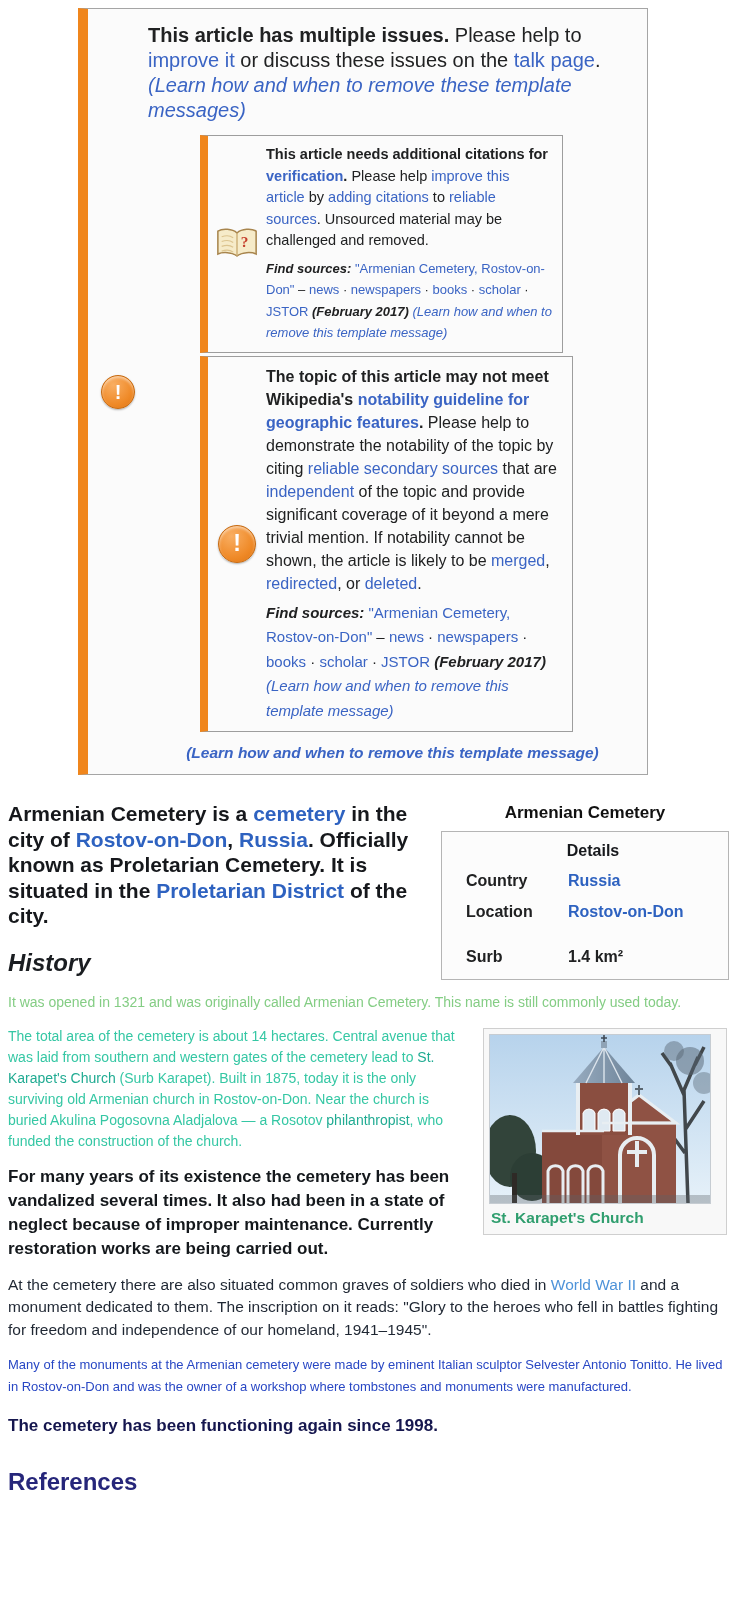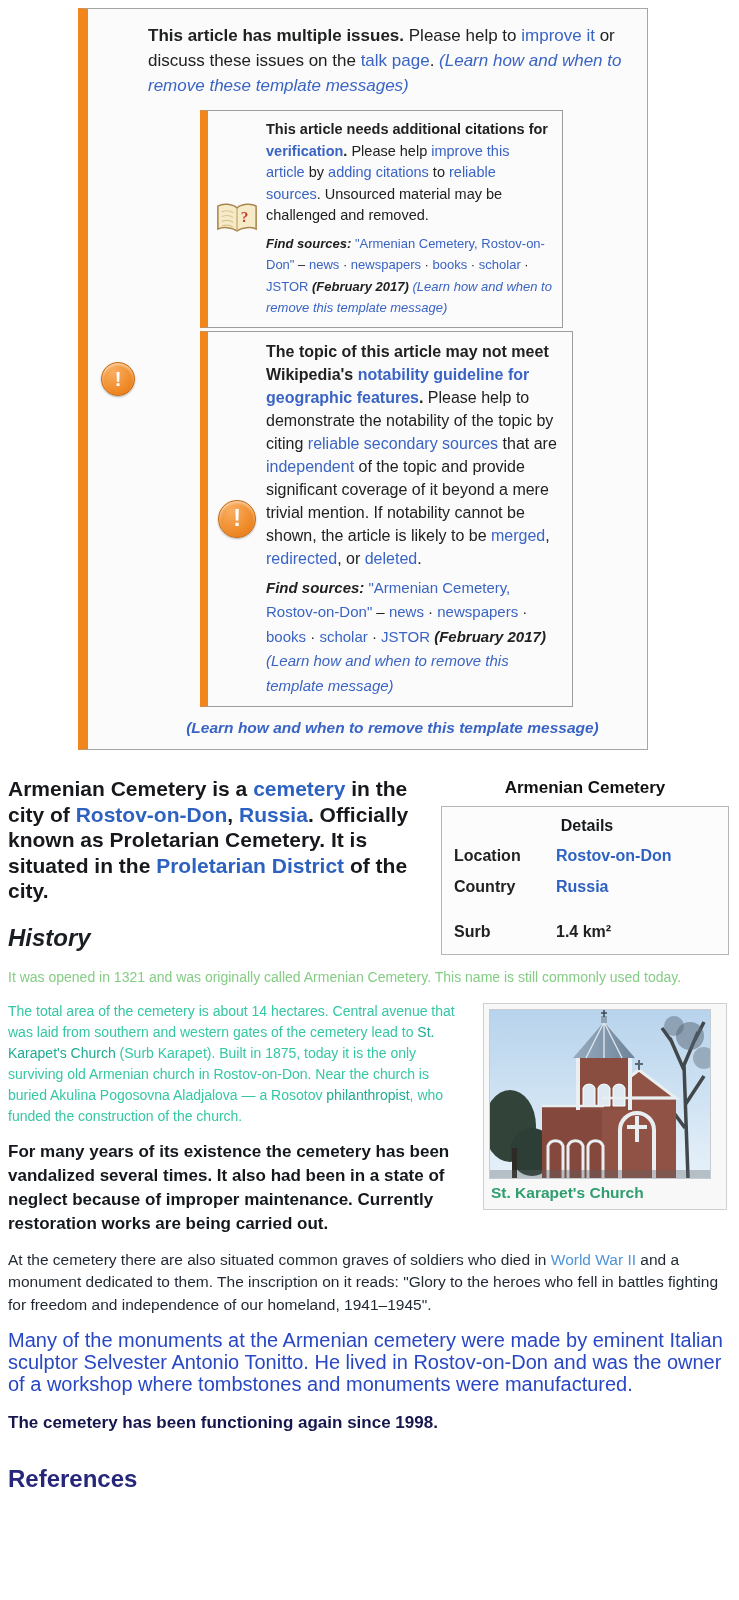--- a/index.html
+++ b/index.html
@@ -25,21 +25,21 @@
   .ambox-icon-col{display:flex;align-items:center;justify-content:center}
   .excl{
     width:32px;height:32px;border-radius:50%;
     background:radial-gradient(circle at 35% 28%,#f9ae62,#ef8a28 62%,#df7410);
     border:1px solid #c76a10;
     color:#fff;font-weight:bold;font-size:20px;line-height:1;
     display:flex;align-items:center;justify-content:center;
     box-shadow:inset 0 2px 3px rgba(255,255,255,.55),0 1px 2px rgba(0,0,0,.3);
   }
   .excl.large{width:36px;height:36px;font-size:23px}
-  .mi-header{margin:6px 0 12px 0;font-size:17px;line-height:25px}
+  .mi-header{margin:6px 0 12px 0;font-size:20px;line-height:25px}
   .ambox-inner{
     background:#fbfbfb;border:1px solid #9d9d9d;border-left:8px solid #f0861c;
     display:grid;grid-template-columns:58px 1fr;
     margin:0 74px 3px 52px;padding:8px 10px 8px 0;
   }
   .ambox-inner.notability{margin-right:64px}
   .inner-icon-col{display:flex;align-items:center;justify-content:center}
   .inner-main{margin:0 0 6px 0;font-size:14.5px;line-height:21.5px}
   .find-sources{margin:0;font-size:13px;line-height:21.5px}
   .inner-main.nb{font-size:16px;line-height:23px}
@@ -51,21 +51,21 @@
   .intro{margin:0 0 14px 0;font-size:21px;line-height:25.5px;font-weight:bold;color:#16181c}
   .intro .lnk{color:#2e62c0}
 
   h2{font-weight:bold;margin:0}
   .h-history{font-style:italic;font-size:24px;color:#1a1d21;margin:20px 0 14px 0}
   .h-references{font-size:24px;color:#26267a;margin:30px 0 20px 0;font-weight:bold}
 
   
   .infobox-wrap{float:right;width:288px;margin:2px 0 10px 14px}
   .infobox-title{text-align:center;font-weight:bold;font-size:17px;color:#111;margin:0 0 8px 0}
-  .infobox{border:1px solid #b5b5b5;background:#fcfcfc;padding:8px 8px 10px 12px;font-size:16px}
+  .infobox{border:1px solid #b5b5b5;background:#fcfcfc;padding:8px 8px 10px 24px;font-size:16px}
   .infobox-header{text-align:center;font-weight:bold;margin:2px 0 10px 0;color:#16181c}
   .infobox-row{display:grid;grid-template-columns:102px 1fr;margin-bottom:10px}
   .infobox-row:last-child{margin-bottom:2px;margin-top:14px}
   .infobox-label{line-height:21px}
   .infobox-value{line-height:21px}
   .infobox .lnk{color:#2e62c0}
 
   
   .thumb{float:right;width:232px;margin:2px 2px 10px 14px;border:1px solid #cfcfcf;background:#f8f8f8;padding:5px}
   .thumb-img{display:block;border:1px solid #c6ccd2;background:#cfe2f1}
@@ -73,21 +73,21 @@
   .thumb-caption .lnk{color:#2f9e6e}
 
   
   .hp{margin:0 0 13px 0}
   .hp1{color:#84cd84;font-size:14px;line-height:22px}
   .hp2{color:#35c7a4;font-size:14px;line-height:21px}
   .hp2 .lnk{color:#20ab92}
   .hp3{color:#14181c;font-size:17px;line-height:24px;font-weight:bold}
   .hp4{color:#1f2733;font-size:15.5px;line-height:22.5px}
   .hp4 .lnk{color:#4e93d9}
-  .hp5{color:#2847c4;font-size:20px;line-height:22px}
+  .hp5{color:#2847c4;font-size:13px;line-height:22px}
   .hp6{color:#15164e;font-size:17px;line-height:24px;font-weight:bold;margin-top:16px}
 
   .clear{clear:both}
 </style>
 </head>
 <body>
 
 <div class="page">
 
   <div class="ambox-outer">
@@ -126,26 +126,26 @@
     </div>
   </div>
 
   <div class="article">
 
     <div class="infobox-wrap">
       <div class="infobox-title">Armenian Cemetery</div>
       <div class="infobox">
         <div class="infobox-header">Details</div>
         <div class="infobox-row">
+          <div class="infobox-label"><span class="bo">Country</span></div>
+          <div class="infobox-value"><span class="lnk bo">Russia</span></div>
+        </div>
+        <div class="infobox-row">
           <div class="infobox-label"><span class="bo">Location</span></div>
           <div class="infobox-value"><span class="lnk bo">Rostov-on-Don</span></div>
-        </div>
-        <div class="infobox-row">
-          <div class="infobox-label"><span class="bo">Country</span></div>
-          <div class="infobox-value"><span class="lnk bo">Russia</span></div>
         </div>
         <div class="infobox-row">
         </div>
         <div class="infobox-row">
           <div class="infobox-label"><span class="bo">Surb</span></div>
           <div class="infobox-value"><span class="bo">1.4 km²</span></div>
         </div>
       </div>
     </div>
 

